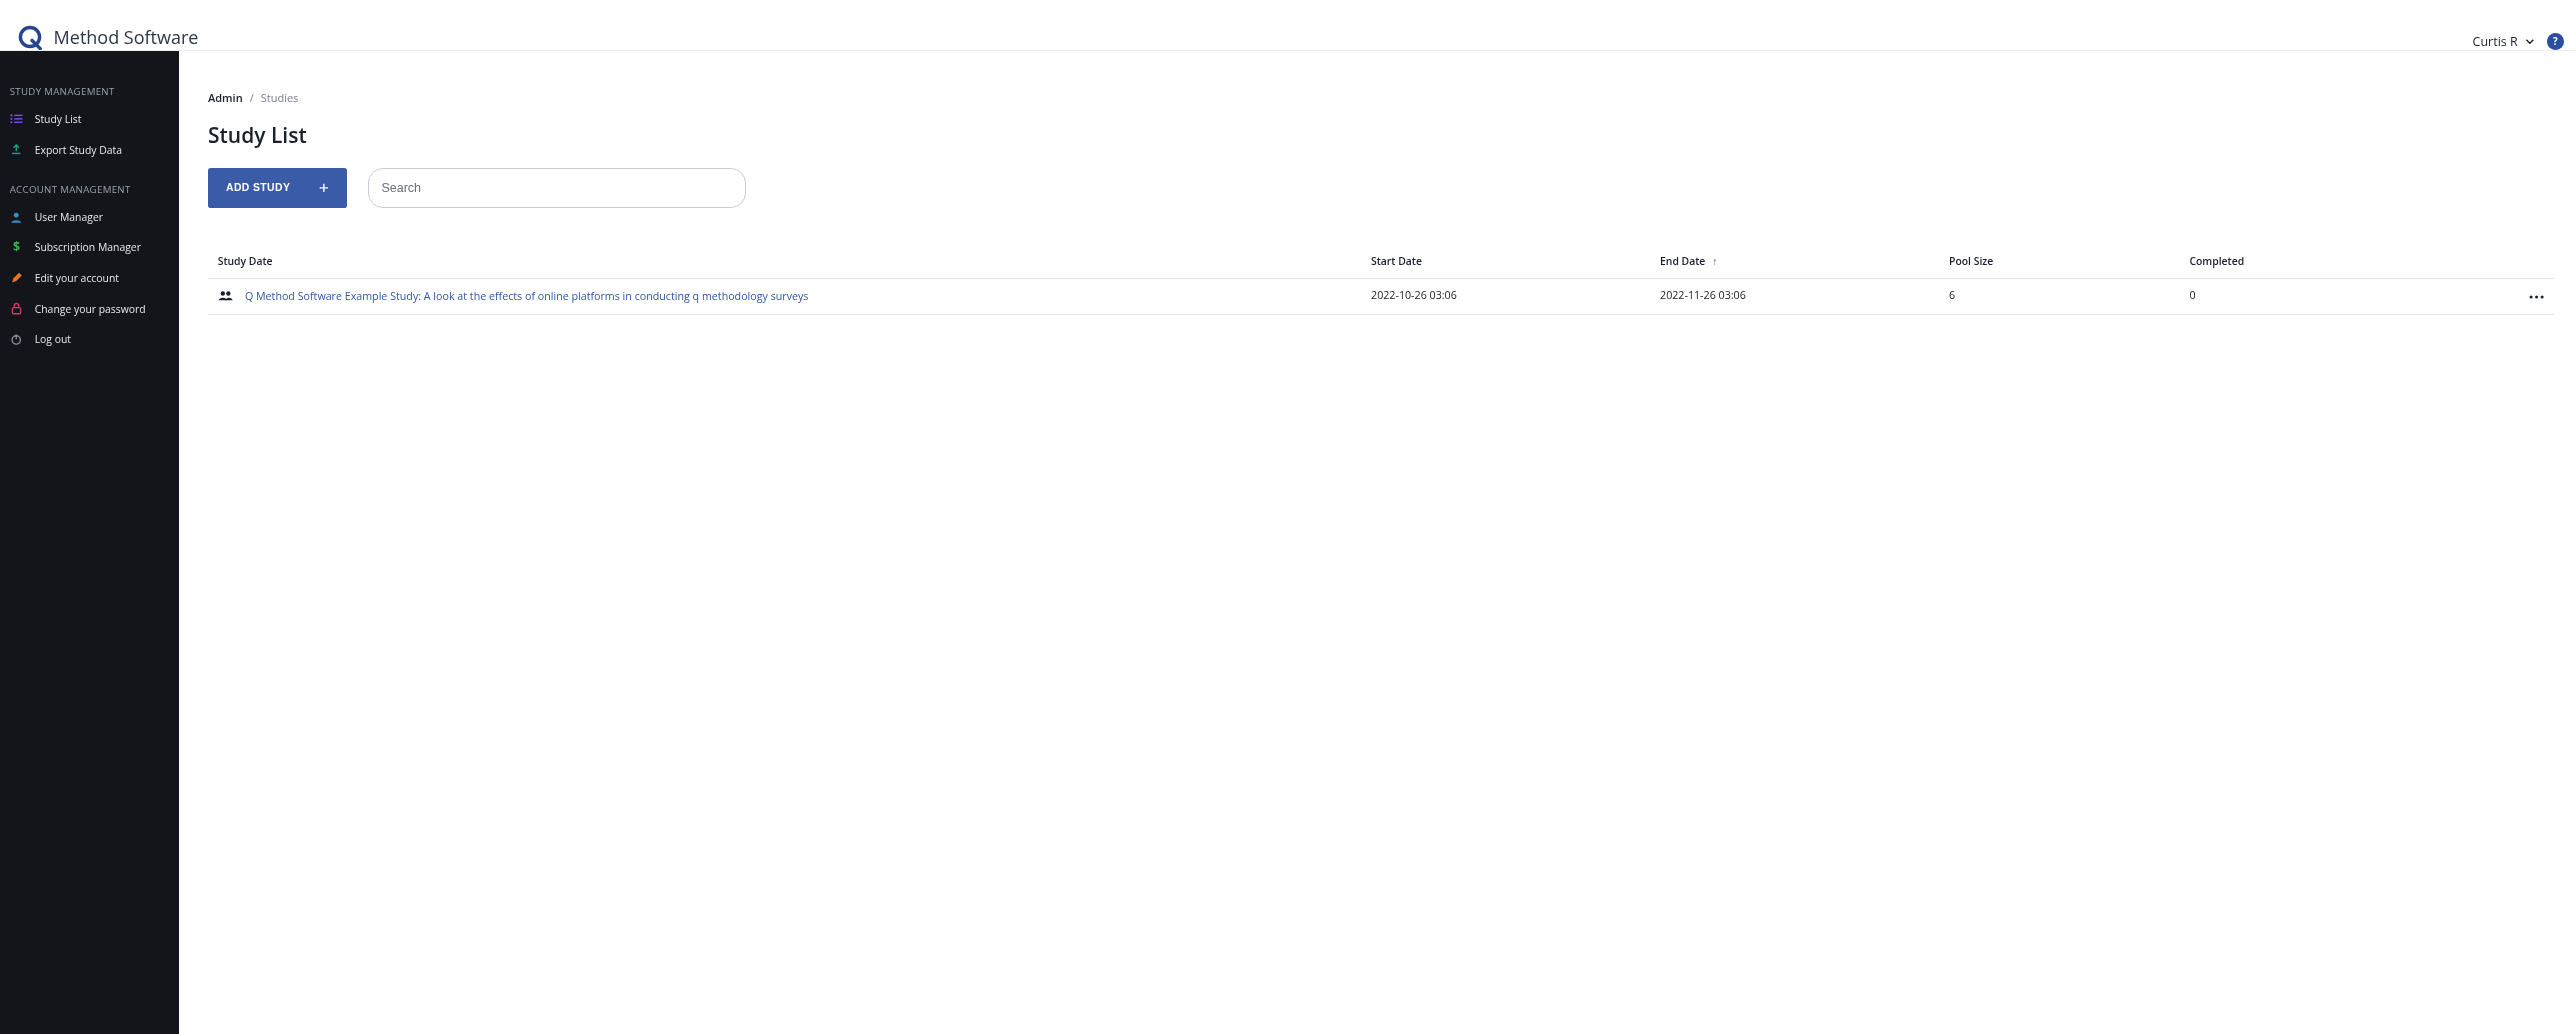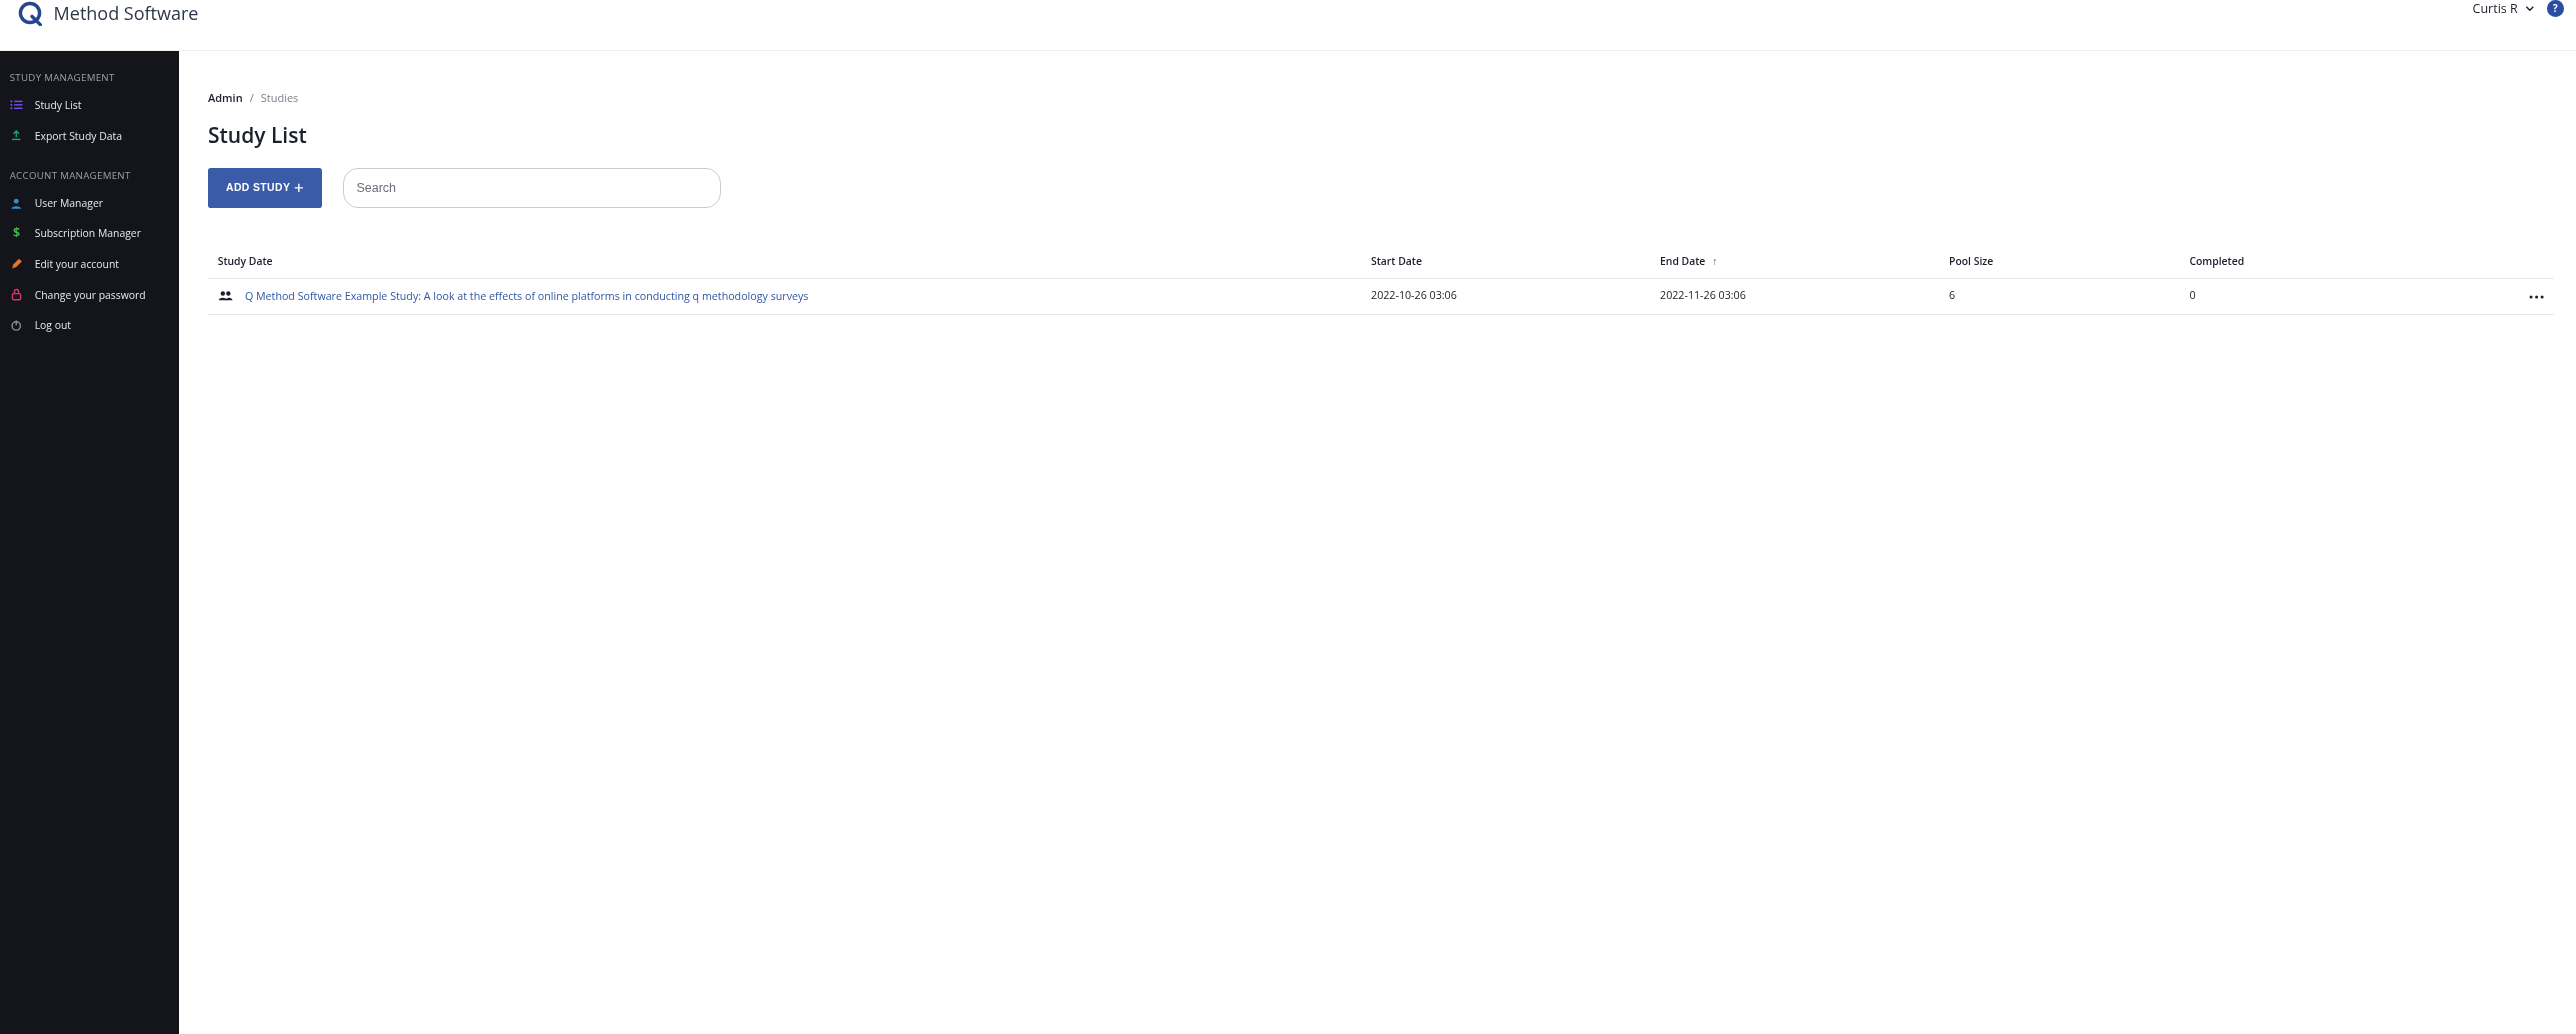--- a/index.html
+++ b/index.html
@@ -9,21 +9,21 @@
     background: #fff;
     color: #222;
     font-size: 11px;
   }
   .app { display: flex; flex-direction: column; height: 100vh; }
 
   
   .header {
     height: 51px;
     display: flex;
-    align-items: flex-start;
+    align-items: flex-end;
     padding: 0 12.5px 0 16.6px;
     border-bottom: 0.7px solid #eee;
     background: #fff;
   }
   .brand { display: flex; align-items: center; gap: 11px; }
   .brand-name { font-size: 18px; color: #2d3748; font-weight: 400; }
   .header-spacer { flex: 1; }
   .user-menu { display: flex; align-items: center; gap: 7px; color: #1a202c; font-size: 12.5px; cursor: pointer; }
   .help-badge {
     width: 16.6px; height: 16.6px; border-radius: 8.3px;
@@ -33,41 +33,41 @@
   }
 
   
   .body { flex: 1; display: flex; min-height: 0; }
 
   
   .sidebar {
     width: 179px;
     background: #14151a;
     color: #cfd3dc;
-    padding-top: 12px;
+    padding-top: 26px;
     flex-shrink: 0;
   }
   .side-section { font-size: 9.7px; letter-spacing: 0.3px; color: #9aa0ac; padding: 8.3px 9.7px 5.5px; }
   .side-item {
     display: flex; align-items: center; gap: 11px;
     padding: 8.3px 9.7px; color: #e7e9ee; font-size: 10.4px; cursor: pointer;
   }
   .side-item .ic { width: 14px; height: 14px; display: flex; align-items: center; justify-content: center; }
 
   
   .main { flex: 1; padding: 19.4px 22px 28px 29px; position: relative; min-width: 0; }
   .breadcrumb { font-size: 11px; color: #7a7f8a; display: flex; gap: 7px; align-items: center; margin-top: 20px; }
   .breadcrumb .root { color: #1a202c; font-weight: 600; }
   .page-title { font-size: 21px; font-weight: 600; color: #1a202c; margin-top: 15.2px; }
 
   .controls { display: flex; gap: 21px; margin-top: 19.4px; align-items: stretch; }
   .btn-primary {
     background: #3a5ca8; color: #fff; border: none; border-radius: 2.8px;
     padding: 0 18px; height: 40px; font-size: 10.4px; font-weight: 600; letter-spacing: 0.4px;
-    display: flex; align-items: center; gap: 4px; cursor: pointer;
+    display: flex; align-items: center; gap: 29px; cursor: pointer;
   }
   .search-box {
     height: 40px; width: 378px; border: 0.7px solid #c9ccd3; border-radius: 15px;
     padding: 0 12.5px; font-size: 12.5px; color: #333;
   }
   .search-box::placeholder { color: #6a6f7a; }
 
   
   .table { width: 100%; margin-top: 39px; border-collapse: collapse; }
   .table thead th {

